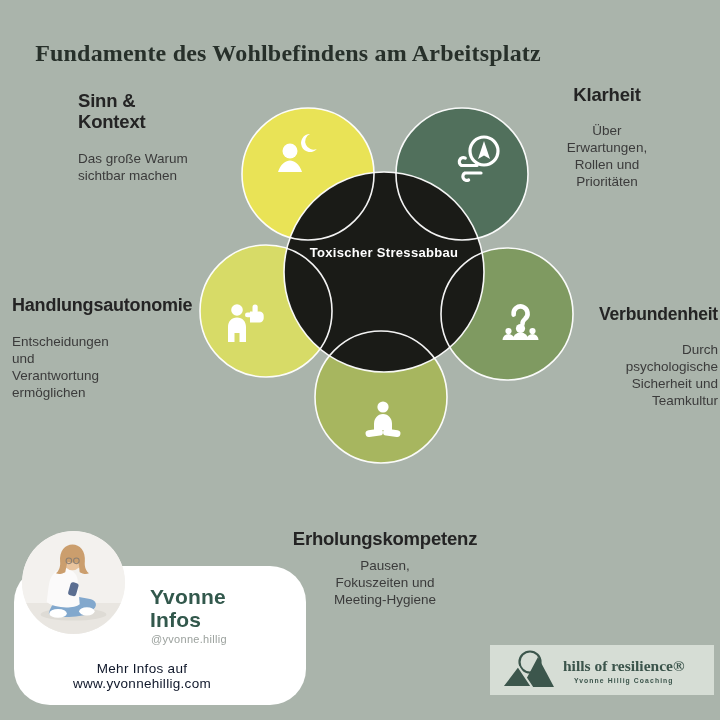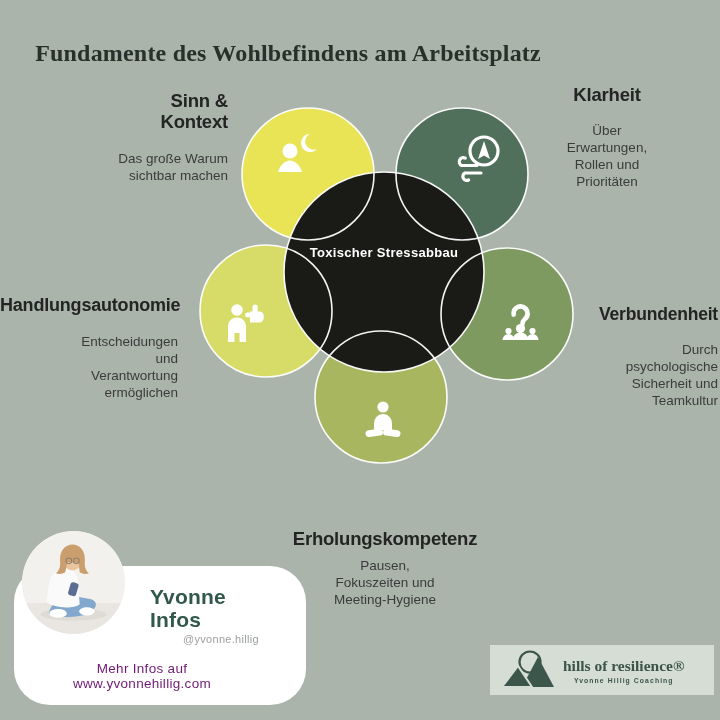--- a/index.html
+++ b/index.html
@@ -9,37 +9,37 @@
   .pre{white-space:pre-line;}
   
   .title{left:0;top:40px;width:576px;text-align:center;
          font-family:"Liberation Serif",serif;font-weight:700;font-size:24px;
          letter-spacing:.2px;color:#27302a;}
   
   .flower{left:0;top:0;pointer-events:none;}
   
   .node-label{font-weight:700;font-size:18.5px;line-height:1.16;color:#242424;letter-spacing:-.2px;}
   .node-desc{margin-top:18px;font-size:13.5px;line-height:1.25;color:#3b3b3b;}
-  .blk-sinn{right:492px;top:90px;width:150px;text-align:right;}
+  .blk-sinn{right:492px;top:90px;width:150px;text-align:left;}
   .blk-klarheit{left:547px;top:84px;width:120px;text-align:center;}
   .blk-verbund{left:592px;top:304px;width:126px;text-align:right;}
-  .blk-handlung{left:0px;top:295px;width:178px;text-align:right;}
+  .blk-handlung{left:12px;top:295px;width:178px;text-align:left;}
   .blk-erholung{left:235px;top:482px;width:300px;text-align:center;margin-top:46px;}
   .center-label{left:309px;top:245px;width:150px;text-align:center;
                 color:#fff;font-weight:700;font-size:13px;line-height:1.25;letter-spacing:.3px;}
   
   .picon{pointer-events:none;}
   
   .card{left:14px;top:566px;width:292px;height:139px;background:#ffffff;border-radius:36px;}
   .photo{left:22px;top:531px;width:103px;height:103px;border-radius:50%;overflow:hidden;
          background:#f3f1ee;}
   .name{left:150px;top:585px;width:120px;font-weight:700;font-size:21px;line-height:1.1;
         color:#32584c;letter-spacing:.2px;}
-  .handle{left:151px;top:633px;font-size:11px;color:#9ba19d;letter-spacing:.3px;margin-left:32px;}
-  .card-footer{left:14px;top:661px;width:232px;text-align:center;font-size:13.5px;color:#701a75;letter-spacing:.3px;padding-left:12px;}
+  .handle{left:151px;top:633px;font-size:11px;color:#9ba19d;letter-spacing:.3px;}
+  .card-footer{left:14px;top:661px;width:232px;text-align:center;font-size:13.5px;color:#0f172a;letter-spacing:.3px;padding-left:12px;}
   
   .brandbox{left:490px;top:645px;width:224px;height:50px;background:#d6ddd5;
             display:flex;align-items:center;gap:7px;padding-left:10px;box-sizing:border-box;}
   .brand-texts{display:flex;flex-direction:column;align-items:center;}
   .brand-name{font-family:"Liberation Serif",serif;font-weight:700;font-size:15.5px;color:#3b544b;}
   .brand-tagline{font-size:6.8px;font-weight:700;letter-spacing:1.1px;color:#3b544b;margin-top:2px;}
 </style>
 </head>
 <body>
 

